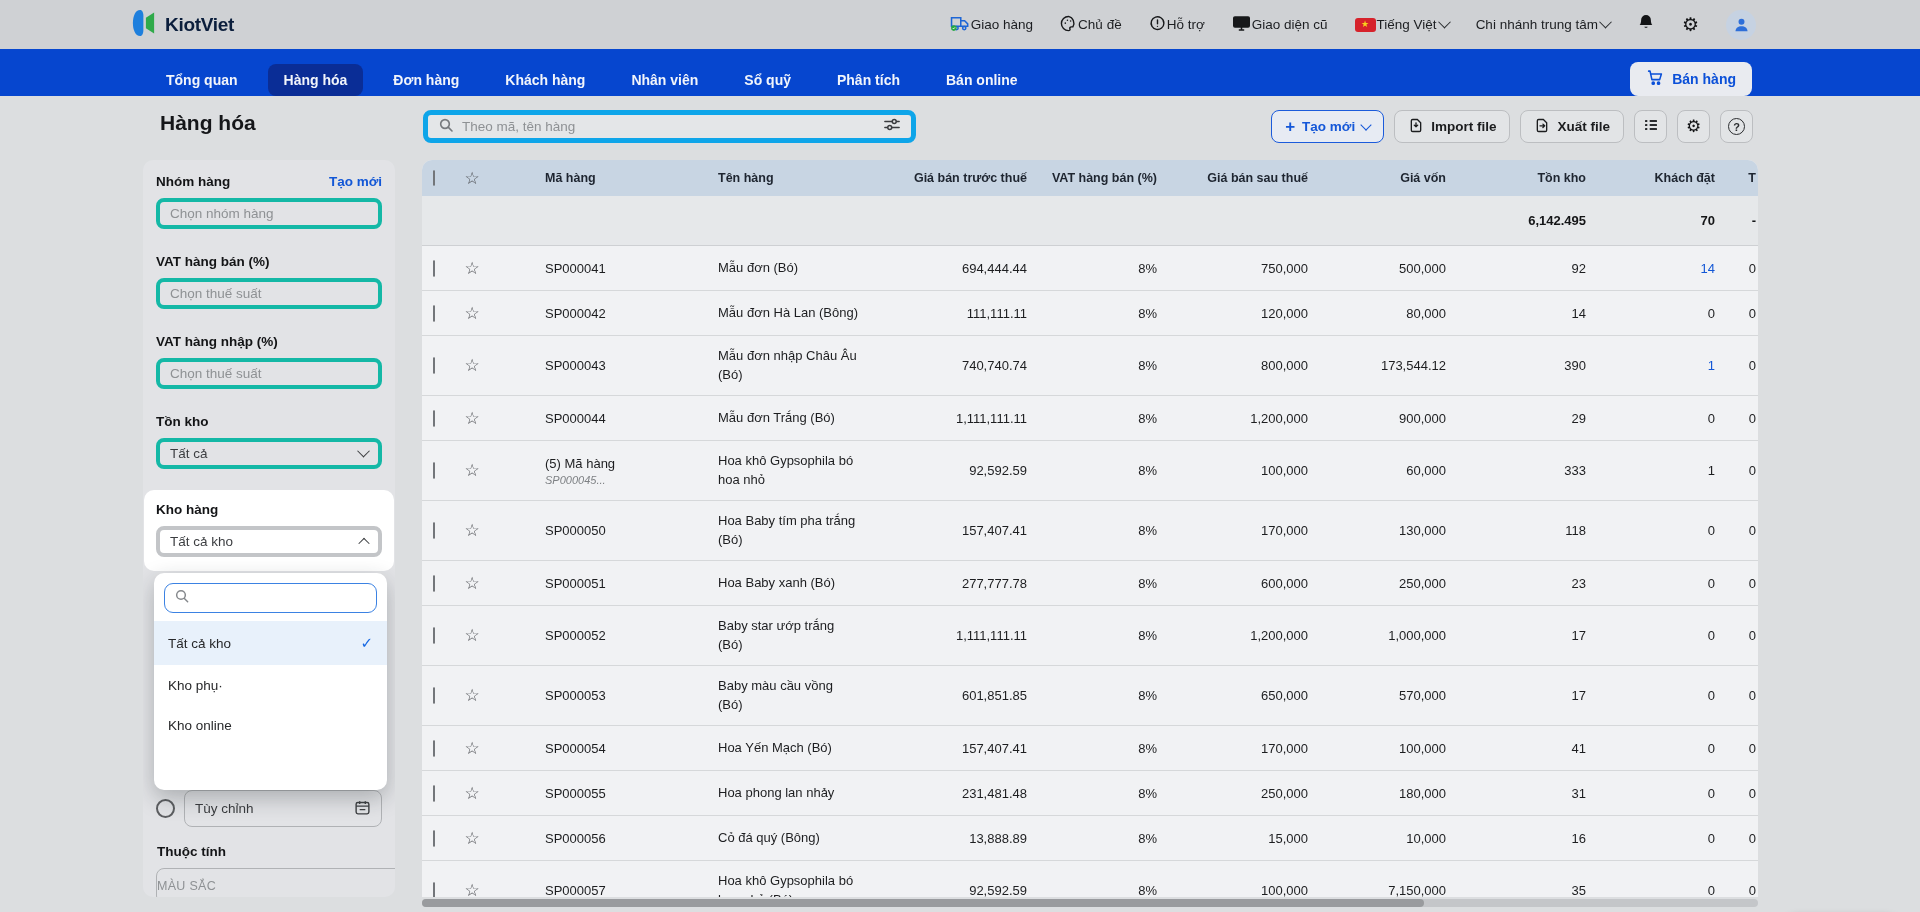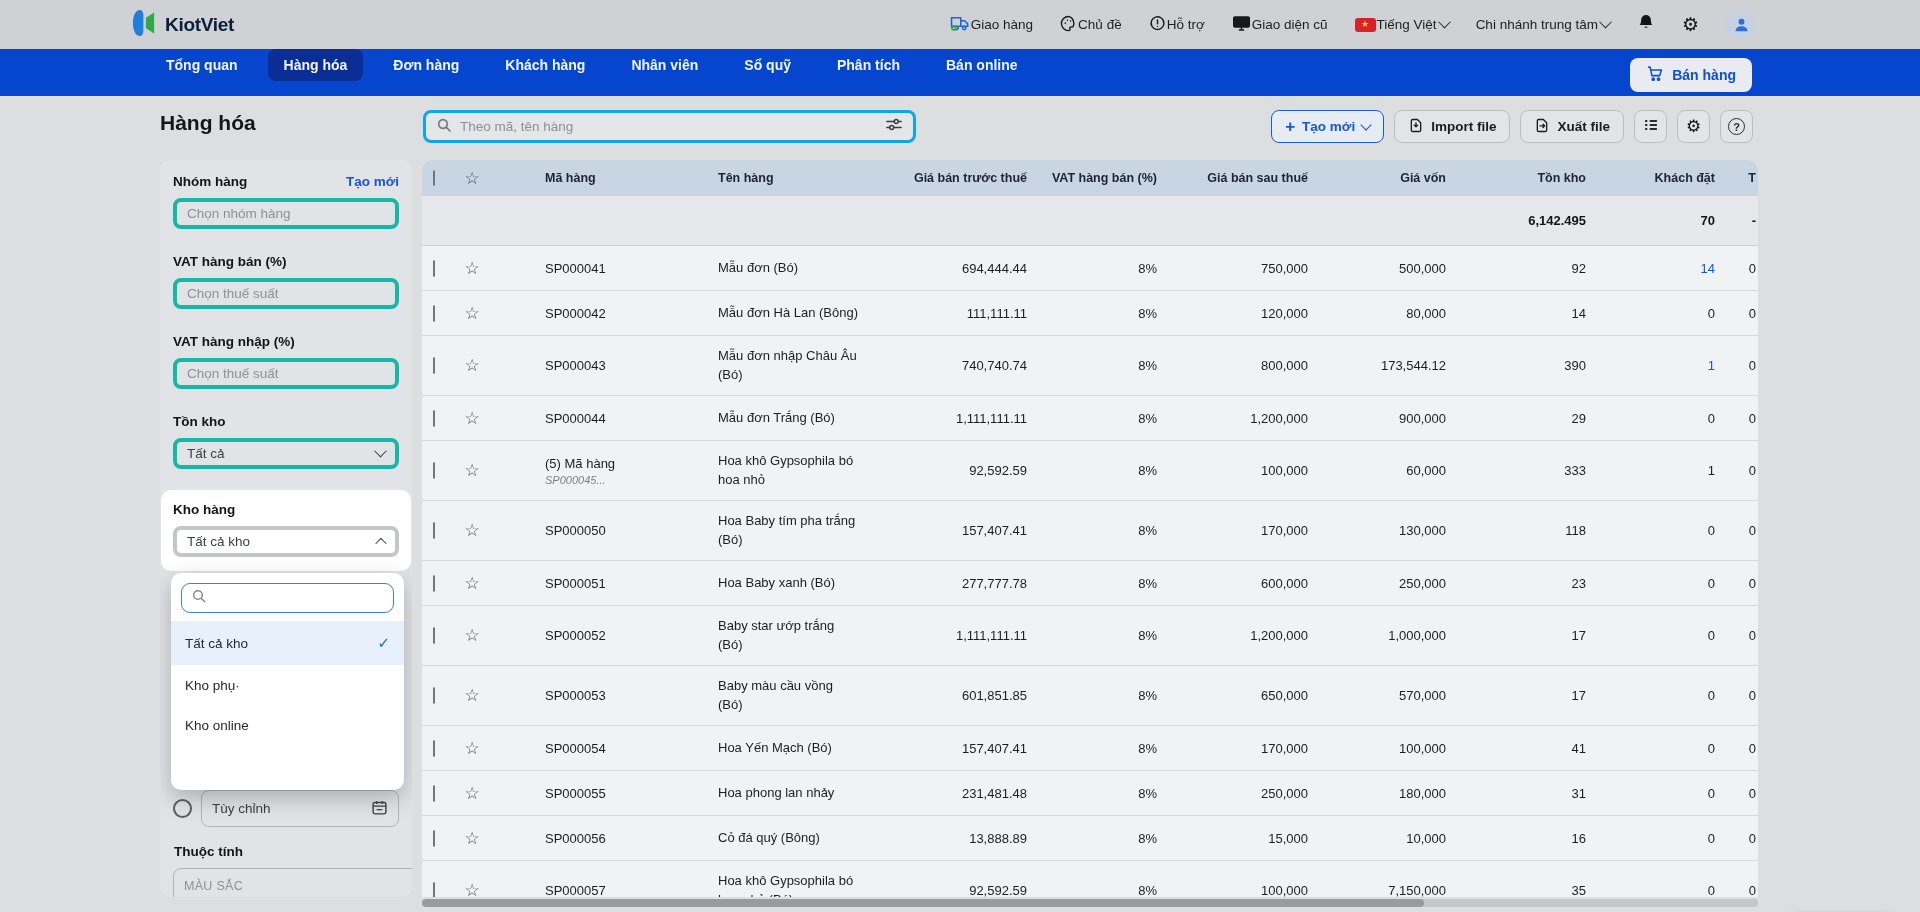--- a/index.html
+++ b/index.html
@@ -11,41 +11,41 @@
   .topbar{position:absolute;top:0;left:0;width:1920px;height:49px;background:#cfd1d4;}
   .brand{position:absolute;left:130px;top:0;height:49px;display:flex;align-items:center;gap:8px;}
   .brand-text{font-size:19px;font-weight:800;color:#0b1e3c;letter-spacing:-.3px;}
   .topmenu{position:absolute;right:164px;top:0;height:49px;display:flex;align-items:center;gap:27px;}
   .topmenu-item{display:flex;align-items:center;gap:1px;font-size:13.5px;color:#1c1e21;font-weight:500;cursor:default;white-space:nowrap;}
   .flag{width:21px;height:14px;background:#d6222b;border-radius:3px;display:flex;align-items:center;justify-content:center;color:#f8d01c;font-size:9px;line-height:1;}
   .chev{width:9px;height:9px;border-right:1.8px solid #2a2c2f;border-bottom:1.8px solid #2a2c2f;transform:rotate(45deg) translate(-1px,-1px);display:inline-block;margin-left:2px;margin-top:-3px;}
   .avatar{width:30px;height:30px;border-radius:50%;background:#c6d2e2;display:flex;align-items:center;justify-content:center;}
   .gear-glyph{font-size:19px;color:#131416;line-height:1;}
   
-  .navbar{position:absolute;top:49px;left:0;width:1920px;height:47px;background:#0646cf;display:flex;align-items:flex-start;}
+  .navbar{position:absolute;top:49px;left:0;width:1920px;height:47px;background:#0646cf;display:flex;align-items:flex-end;}
   .nav-tabs{display:flex;align-items:center;gap:14px;margin-left:150px;}
   .nav-tab{color:#f2f5fb;font-size:14px;font-weight:700;padding:8px 16px;border-radius:8px;white-space:nowrap;cursor:pointer;}
   .nav-tab.active{background:#0a2d96;}
   .sell-btn{margin-left:auto;margin-right:168px;height:34px;padding:0 16px;background:#e9ebf0;border-radius:8px;
     display:flex;align-items:center;gap:8px;color:#0b50d8;font-size:14px;font-weight:700;cursor:pointer;margin-top:9px;}
   
   .page-title{position:absolute;left:160px;top:111px;font-size:21px;font-weight:700;color:#151619;}
   .searchbar{position:absolute;left:423px;top:110px;width:493px;height:33px;background:#e4e6e8;
-    border:3px solid #0ea5e9;border-radius:8px;display:flex;align-items:center;padding:0 10px;gap:8px;}
+    border:5px solid #0ea5e9;border-radius:8px;display:flex;align-items:center;padding:0 10px;gap:8px;}
   .search-ph{color:#8e9194;font-size:13.5px;flex:1;}
   .actions{position:absolute;right:167px;top:110px;display:flex;gap:10px;}
   .btn{height:33px;border-radius:8px;display:flex;align-items:center;gap:7px;padding:0 13px;font-size:13.5px;
     font-weight:700;background:#e2e4e6;border:1px solid #bcbec1;color:#1b1c1e;cursor:pointer;white-space:nowrap;}
   .btn.primary{border:1.5px solid #1b5bdb;color:#1457d8;background:#e7ebf3;}
   .btn.icon-only{width:33px;padding:0;justify-content:center;}
   .chev-blue{width:8px;height:8px;border-right:1.8px solid #1457d8;border-bottom:1.8px solid #1457d8;transform:rotate(45deg);margin-top:-4px;}
   .plus{font-size:17px;font-weight:700;line-height:1;margin-top:-1px;}
   .qmark{width:17px;height:17px;border:1.8px solid #2a2c2f;border-radius:50%;display:flex;align-items:center;justify-content:center;font-size:11px;font-weight:700;color:#2a2c2f;}
   
-  .sidebar{position:absolute;left:160px;top:160px;width:252px;height:737px;background:#e2e3e6;
+  .sidebar{position:absolute;left:143px;top:160px;width:252px;height:737px;background:#e2e3e6;
     border-radius:10px;padding:14px 13px;overflow:hidden;}
   .f-label{font-size:13.5px;font-weight:700;color:#131416;display:flex;justify-content:space-between;align-items:center;}
   .f-link{color:#1257d6;font-weight:700;font-size:13.5px;cursor:pointer;}
   .f-input{height:31px;border:4px solid #14b8a6;border-radius:8px;display:flex;align-items:center;
     padding:0 10px;color:#8e9194;font-size:13.5px;margin-top:9px;background:transparent;}
   .f-input .chev{border-color:#3a3c3f;margin-left:auto;}
   .gap{margin-top:25px;}
   .spotlight{position:absolute;left:1px;top:330px;width:250px;height:81px;background:#ffffff;border-radius:10px;padding:12px;}
   .spotlight .f-input{background:#fff;border-color:#c3c5c8;color:#3c3e41;}
   .chev-up{width:8px;height:8px;border-left:1.8px solid #3a3c3f;border-top:1.8px solid #3a3c3f;transform:rotate(45deg) translate(1px,1px);margin-left:auto;}
@@ -55,21 +55,21 @@
   .dd-list{margin-top:8px;}
   .dd-option{height:40px;display:flex;align-items:center;padding:0 14px;font-size:13.5px;color:#27282a;cursor:pointer;}
   .dd-option.selected{background:#e8f1fb;}
   .dd-check{margin-left:auto;color:#1668e3;font-weight:700;font-size:15px;}
   .custom-row{position:absolute;left:13px;top:630px;width:226px;display:flex;align-items:center;gap:9px;}
   .radio{width:19px;height:19px;border:2px solid #5c5e61;border-radius:50%;background:transparent;flex:none;}
   .custom-input{flex:1;height:37px;border:1px solid #b0b2b5;border-radius:8px;display:flex;align-items:center;
     padding:0 10px;font-size:13.5px;color:#3a3c3f;}
   .attr-label{position:absolute;left:14px;top:684px;font-size:13.5px;font-weight:700;color:#131416;}
   .attr-input{position:absolute;left:13px;top:708px;width:270px;height:36px;border:1px solid #b0b2b5;border-radius:8px;
-    display:flex;align-items:center;padding:0 10px;font-size:12.5px;color:#8e9194;letter-spacing:.3px;}
+    display:flex;align-items:center;padding:0 0;font-size:12.5px;color:#8e9194;letter-spacing:.3px;}
   
   .table-card{position:absolute;left:422px;top:160px;width:1336px;height:737px;background:#eff0f2;
     border-radius:10px 10px 0 0;overflow:hidden;}
   .tgrid{display:grid;grid-template-columns:34px 32px 44px 173px 190px 135px 130px 151px 138px 140px 129px 41px;align-items:center;}
   .thead{height:36px;background:#c8d5e3;font-size:12.5px;font-weight:700;color:#1e2530;}
   .trow{border-bottom:1px solid #d6d8da;background:#f1f2f4;font-size:13px;color:#1d1e20;min-height:45px;}
   .trow.h2{min-height:60px;}
   .tsummary{height:50px;background:#e6e8ea;border-bottom:1px solid #ced0d3;font-size:13px;font-weight:700;color:#141517;}
   .cell{padding:0 2px;}
   .cell.num{text-align:right;padding-right:3px;}

